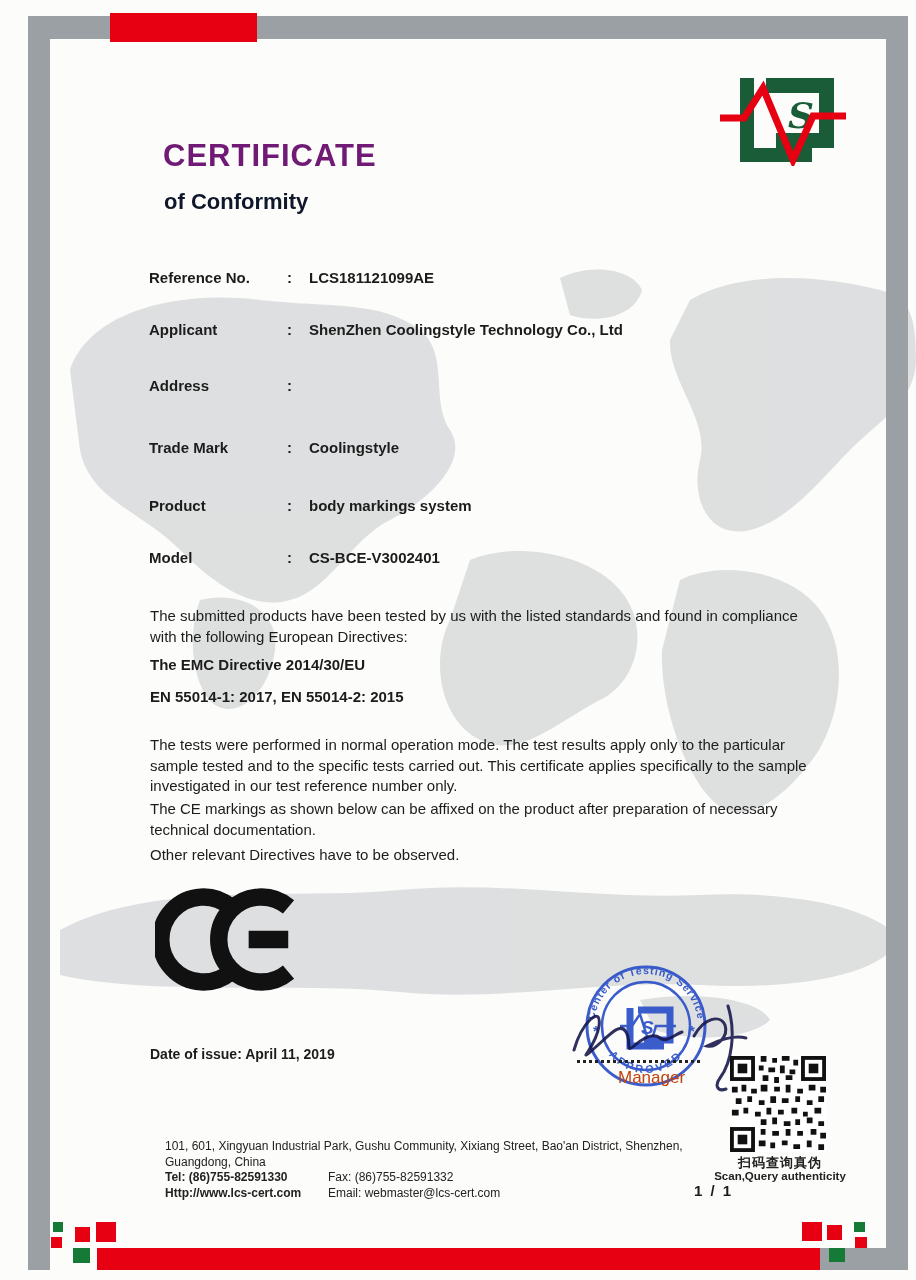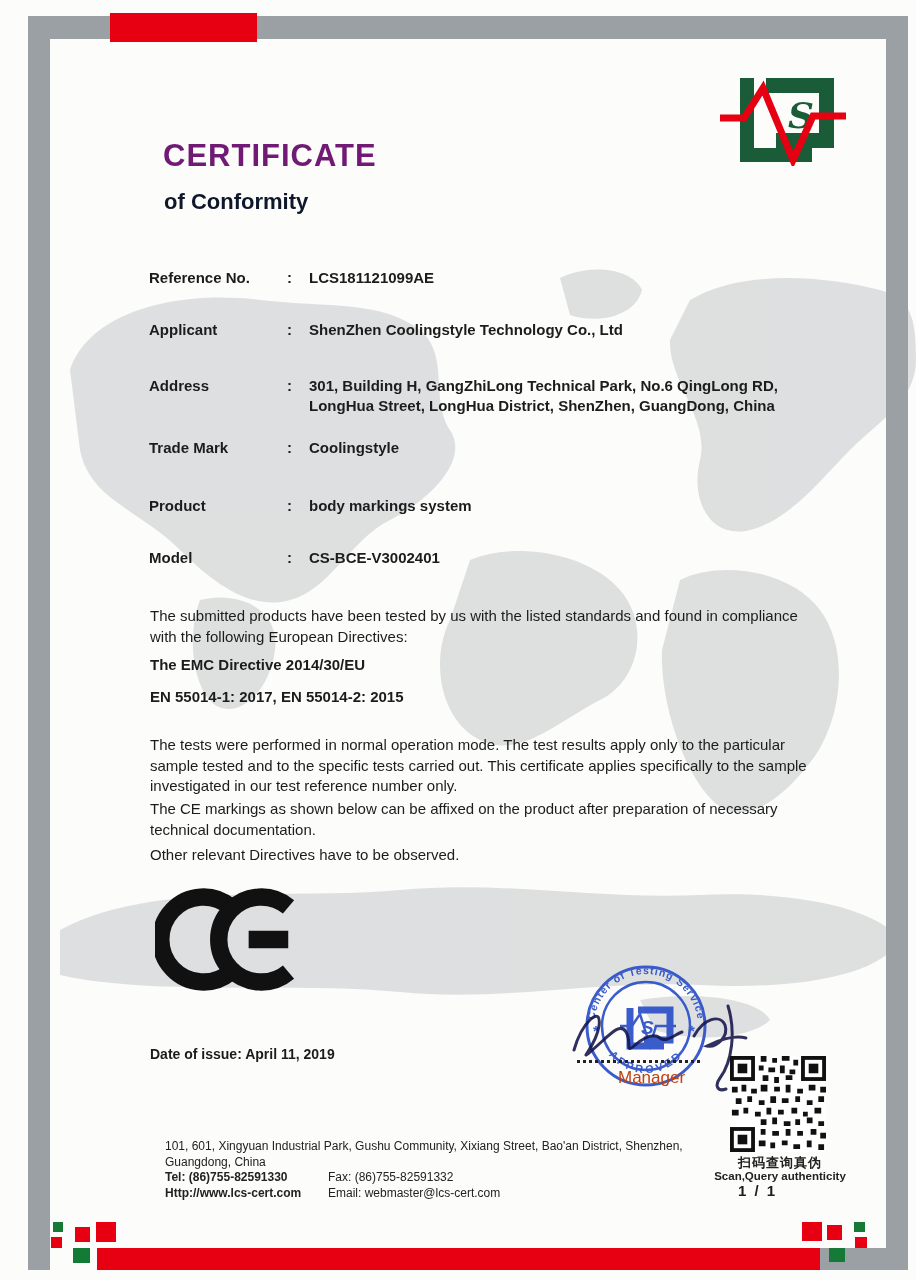--- a/index.html
+++ b/index.html
@@ -28,21 +28,21 @@
   .footer{position:absolute;left:165px;top:1139px;font-size:12px;line-height:15.5px;color:#222;}
   .footer .addr{white-space:pre-line;}
   .fcols{display:flex;}
   .fcols .c1{width:163px;flex:0 0 163px;font-weight:bold;}
   .date-line{position:absolute;left:150px;top:1046px;font-size:14px;font-weight:bold;}
   .manager{position:absolute;left:618px;top:1068px;font-size:17px;color:#c2410c;}
   .dotline{position:absolute;left:577px;top:1060px;width:123px;border-top:3px dotted #222;}
   .qr-caption{position:absolute;left:695px;width:170px;text-align:center;font-weight:bold;color:#222;}
   .qr-caption.zh{top:1154px;font-size:13px;letter-spacing:1px;}
   .qr-caption.en{top:1170px;font-size:11.5px;}
-  .pagenum{position:absolute;left:694px;top:1182px;font-size:15px;font-weight:bold;letter-spacing:2px;margin-left:44px;}
+  .pagenum{position:absolute;left:694px;top:1182px;font-size:15px;font-weight:bold;letter-spacing:2px;}
   .stamp-svg text{font-family:"Liberation Sans",sans-serif;}
   .logo-s{font-family:"DejaVu Serif","Liberation Serif",serif;}
 </style>
 </head>
 <body>
 
 <div class="page">
 
   <svg class="abs" style="left:0;top:0;" width="916" height="1280" viewBox="0 0 916 1280">
     <g fill="#d4d6d7" opacity="0.75">
@@ -97,22 +97,20 @@
     <span class="field-value">LCS181121099AE</span>
   </div>
   <div class="field-row" style="top:320px;">
     <span class="field-label">Applicant</span>
     <span class="field-colon">:</span>
     <span class="field-value">ShenZhen Coolingstyle Technology Co., Ltd</span>
   </div>
   <div class="field-row" style="top:376px;">
     <span class="field-label">Address</span>
     <span class="field-colon">:</span>
-    <span class="field-value">301, Building H, GangZhiLong Technical Park, No.6 QingLong RD,
-LongHua Street, LongHua District, ShenZhen, GuangDong, China</span>
   </div>
   <div class="field-row" style="top:438px;">
     <span class="field-label">Trade Mark</span>
     <span class="field-colon">:</span>
     <span class="field-value">Coolingstyle</span>
   </div>
   <div class="field-row" style="top:496px;">
     <span class="field-label">Product</span>
     <span class="field-colon">:</span>
     <span class="field-value">body markings system</span>

